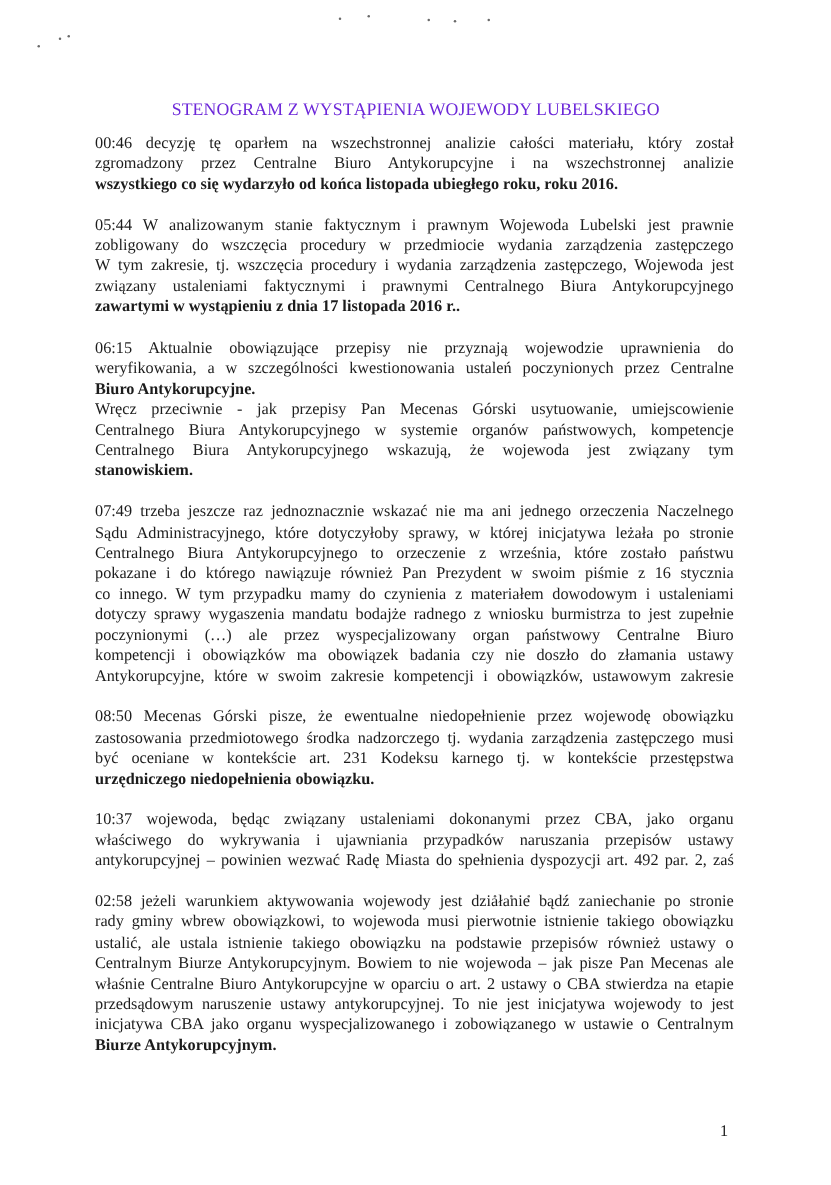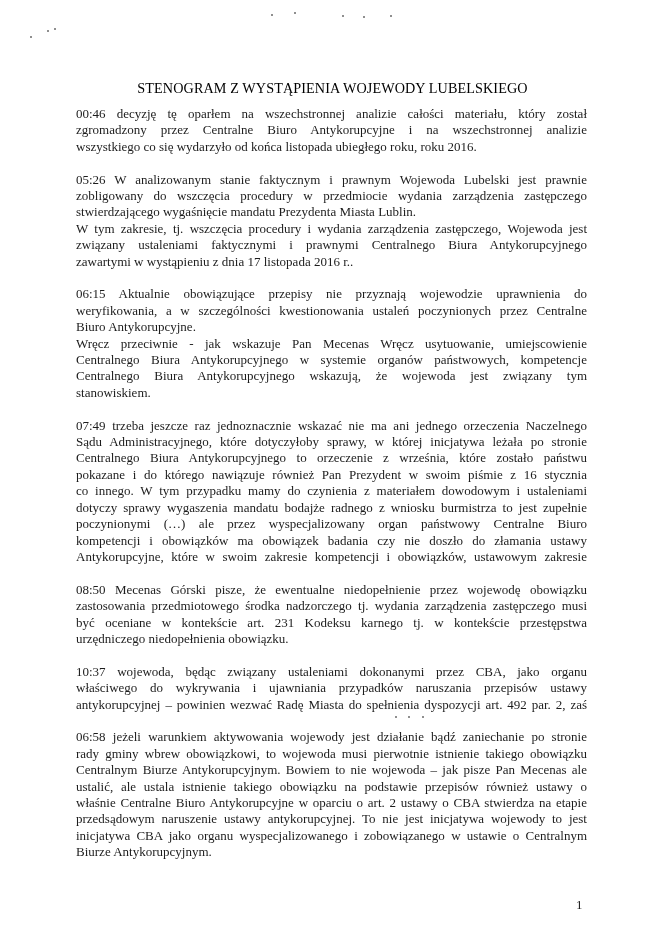--- a/index.html
+++ b/index.html
@@ -4,29 +4,29 @@
   <style>
     html, body { margin: 0; padding: 0; background: #ffffff; }
     body {
       width: 665px; height: 948px; position: relative; overflow: hidden;
       font-family: "Liberation Serif", "DejaVu Serif", serif;
       color: #1c1c1c;
     }
     .speck { position: absolute; width: 2px; height: 2px; background: #6a6a6a; border-radius: 1px; }
     .title {
       position: absolute; top: 80px; left: 0; width: 665px; text-align: center;
-      font-size: 14.2px; letter-spacing: 0.1px; color: #000000;
+      font-size: 14.2px; letter-spacing: 0.1px; color: #6d28d9;
     }
     .body-text {
       position: absolute; left: 76px; width: 511px; top: 106px;
       font-size: 13px; line-height: 16.4px; text-align: justify;
     }
     .para { margin: 0 0 16.4px 0; }
     .para .line { display: block; text-align: justify; text-align-last: justify; }
-    .para .line.last { text-align-last: left; }
+    .para .line.last { text-align-last: left; font-weight: bold; }
     .page-number {
       position: absolute; left: 576px; top: 897px; font-size: 13px; color: #222;
     }
   </style>
 </head>
 <body>
 
 <div>
   <span class="speck" style="left:271px;top:14px;"></span>
   <span class="speck" style="left:294px;top:12px;"></span>
@@ -43,32 +43,31 @@
 
 <div class="title">STENOGRAM Z WYSTĄPIENIA WOJEWODY LUBELSKIEGO</div>
 
 <div class="body-text" id="body-text">
     <div class="para">
       <span class="line">00:46 decyzję tę oparłem na wszechstronnej analizie całości  materiału, który został</span>
       <span class="line">zgromadzony przez Centralne Biuro Antykorupcyjne i na wszechstronnej analizie</span>
       <span class="line last">wszystkiego co się wydarzyło od końca listopada ubiegłego roku, roku 2016.</span>
     </div>
     <div class="para">
-      <span class="line">05:26 W analizowanym stanie faktycznym i prawnym Wojewoda Lubelski jest prawnie</span>
+      <span class="line">05:44 W analizowanym stanie faktycznym i prawnym Wojewoda Lubelski jest prawnie</span>
       <span class="line">zobligowany do wszczęcia procedury w przedmiocie wydania zarządzenia zastępczego</span>
-      <span class="line last">stwierdzającego wygaśnięcie mandatu Prezydenta Miasta Lublin.</span>
       <span class="line">W tym zakresie, tj. wszczęcia procedury i wydania zarządzenia zastępczego, Wojewoda jest</span>
       <span class="line">związany ustaleniami faktycznymi i prawnymi Centralnego Biura Antykorupcyjnego</span>
       <span class="line last">zawartymi w wystąpieniu z dnia 17 listopada 2016 r..</span>
     </div>
     <div class="para">
       <span class="line">06:15 Aktualnie obowiązujące przepisy nie przyznają wojewodzie uprawnienia do</span>
       <span class="line">weryfikowania, a w szczególności kwestionowania ustaleń poczynionych przez Centralne</span>
       <span class="line last">Biuro Antykorupcyjne.</span>
-      <span class="line">Wręcz przeciwnie  - jak wskazuje Pan Mecenas Wręcz usytuowanie, umiejscowienie</span>
+      <span class="line">Wręcz przeciwnie  - jak przepisy Pan Mecenas Górski usytuowanie, umiejscowienie</span>
       <span class="line">Centralnego Biura Antykorupcyjnego w systemie organów państwowych, kompetencje</span>
       <span class="line">Centralnego Biura Antykorupcyjnego wskazują, że wojewoda jest związany tym</span>
       <span class="line last">stanowiskiem.</span>
     </div>
     <div class="para">
       <span class="line">07:49 trzeba jeszcze raz jednoznacznie wskazać nie ma ani jednego orzeczenia Naczelnego</span>
       <span class="line">Sądu Administracyjnego, które dotyczyłoby sprawy, w której inicjatywa leżała po stronie</span>
       <span class="line">Centralnego Biura Antykorupcyjnego to orzeczenie z września, które zostało państwu</span>
       <span class="line">pokazane i do którego nawiązuje również Pan Prezydent w swoim piśmie z 16 stycznia</span>
       <span class="line">co innego. W tym przypadku mamy do czynienia z materiałem dowodowym i ustaleniami</span>
@@ -82,24 +81,24 @@
       <span class="line">zastosowania przedmiotowego środka nadzorczego tj. wydania zarządzenia zastępczego musi</span>
       <span class="line">być oceniane w kontekście art. 231 Kodeksu karnego tj. w kontekście przestępstwa</span>
       <span class="line last">urzędniczego niedopełnienia obowiązku.</span>
     </div>
     <div class="para">
       <span class="line">10:37 wojewoda, będąc związany ustaleniami dokonanymi przez CBA, jako organu</span>
       <span class="line">właściwego do wykrywania i ujawniania przypadków naruszania przepisów ustawy</span>
       <span class="line">antykorupcyjnej – powinien wezwać Radę Miasta do spełnienia dyspozycji art. 492 par. 2, zaś</span>
     </div>
     <div class="para">
-      <span class="line">06:58 jeżeli warunkiem aktywowania wojewody jest działanie bądź zaniechanie po stronie</span>
+      <span class="line">02:58 jeżeli warunkiem aktywowania wojewody jest działanie bądź zaniechanie po stronie</span>
       <span class="line">rady gminy wbrew obowiązkowi, to wojewoda musi pierwotnie istnienie takiego obowiązku</span>
+      <span class="line">ustalić, ale ustala istnienie takiego obowiązku na podstawie przepisów również ustawy o</span>
       <span class="line">Centralnym Biurze Antykorupcyjnym. Bowiem to nie wojewoda – jak pisze Pan Mecenas ale</span>
-      <span class="line">ustalić, ale ustala istnienie takiego obowiązku na podstawie przepisów również ustawy o</span>
       <span class="line">właśnie Centralne Biuro Antykorupcyjne w oparciu o art. 2 ustawy o CBA stwierdza na etapie</span>
       <span class="line">przedsądowym naruszenie ustawy antykorupcyjnej. To nie jest inicjatywa wojewody to jest</span>
       <span class="line">inicjatywa CBA jako organu wyspecjalizowanego i zobowiązanego w ustawie o Centralnym</span>
       <span class="line last">Biurze Antykorupcyjnym.</span>
     </div>
   </div>
 
 <div class="page-number">1</div>
 
 </body></html>

